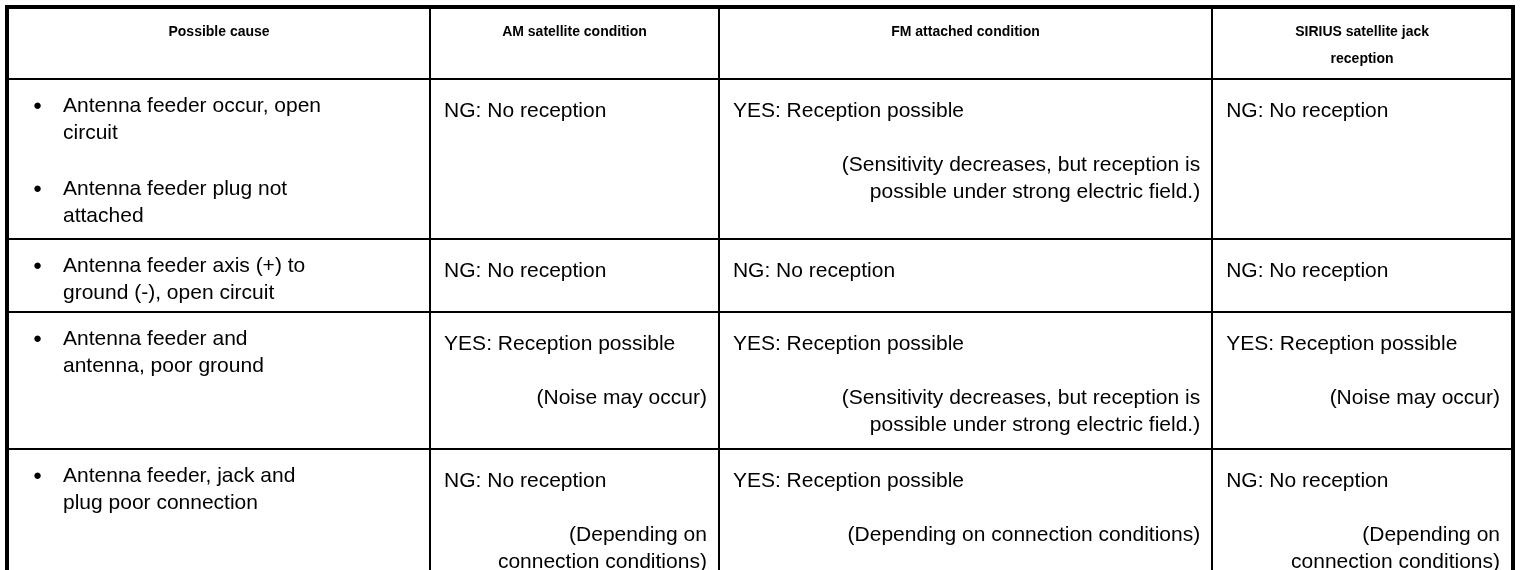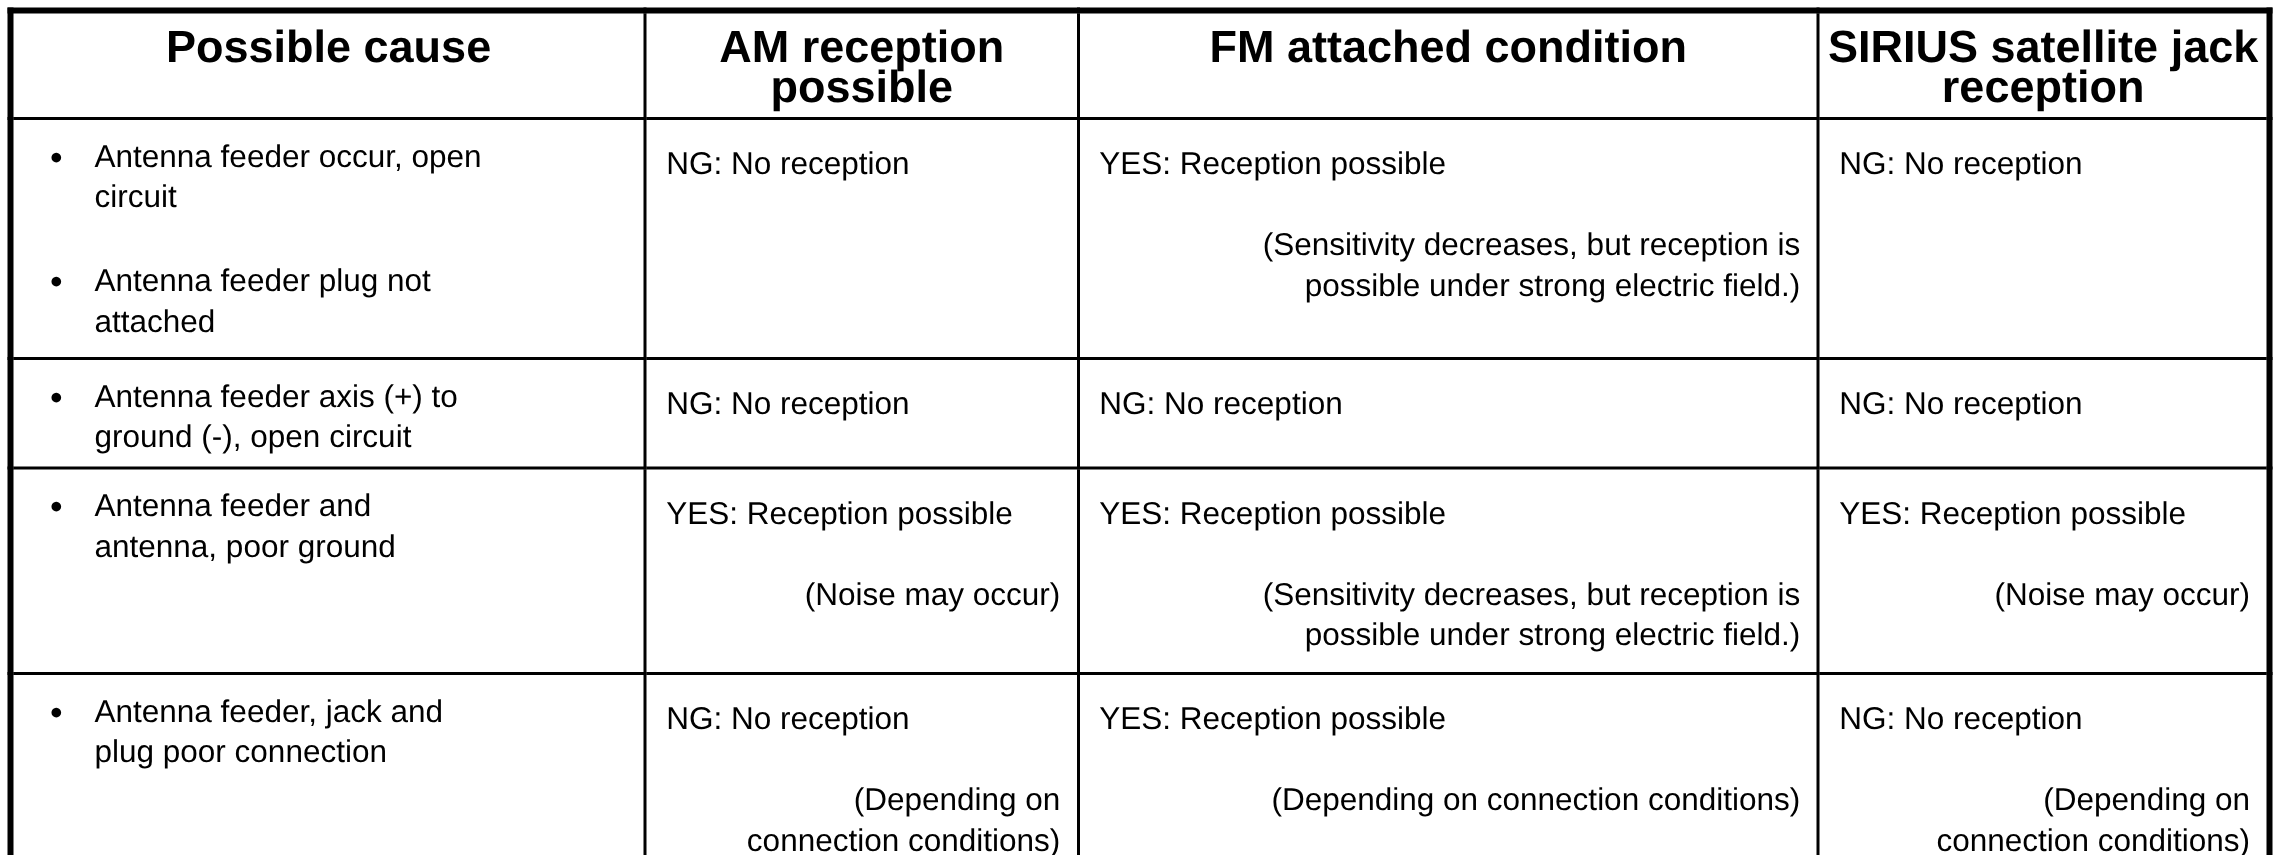--- a/index.html
+++ b/index.html
@@ -36,21 +36,21 @@
     box-sizing: border-box;
     overflow: hidden;
   }
   thead tr { height: 72px; }
   tbody tr:nth-child(1) { height: 160px; }
   tbody tr:nth-child(2) { height: 68px; }
   tbody tr:nth-child(3) { height: 124px; }
   tbody tr:nth-child(4) { height: 128px; }
 
   th {
-    font-size: 30px;
+    font-size: 14px;
     font-weight: bold;
     line-height: 27px;
     text-align: center;
     padding: 9px 2px 2px 2px;
     white-space: pre-line;
   }
   td {
     font-size: 21px;
     line-height: 27px;
     padding: 11px 6px 6px 8px;
@@ -91,21 +91,21 @@
   <table class="grid-table">
     <colgroup>
       <col class="c-cause">
       <col class="c-am">
       <col class="c-fm">
       <col class="c-sirius">
     </colgroup>
     <thead>
       <tr>
         <th>Possible cause</th>
-        <th>AM reception possible</th>
+        <th>AM satellite condition</th>
         <th>FM attached condition</th>
         <th>SIRIUS satellite jack
 reception</th>
       </tr>
     </thead>
     <tbody>
         <tr>
     <td class="cause-cell">
             <p class="bullet-item">
               <span class="bullet">●</span>

